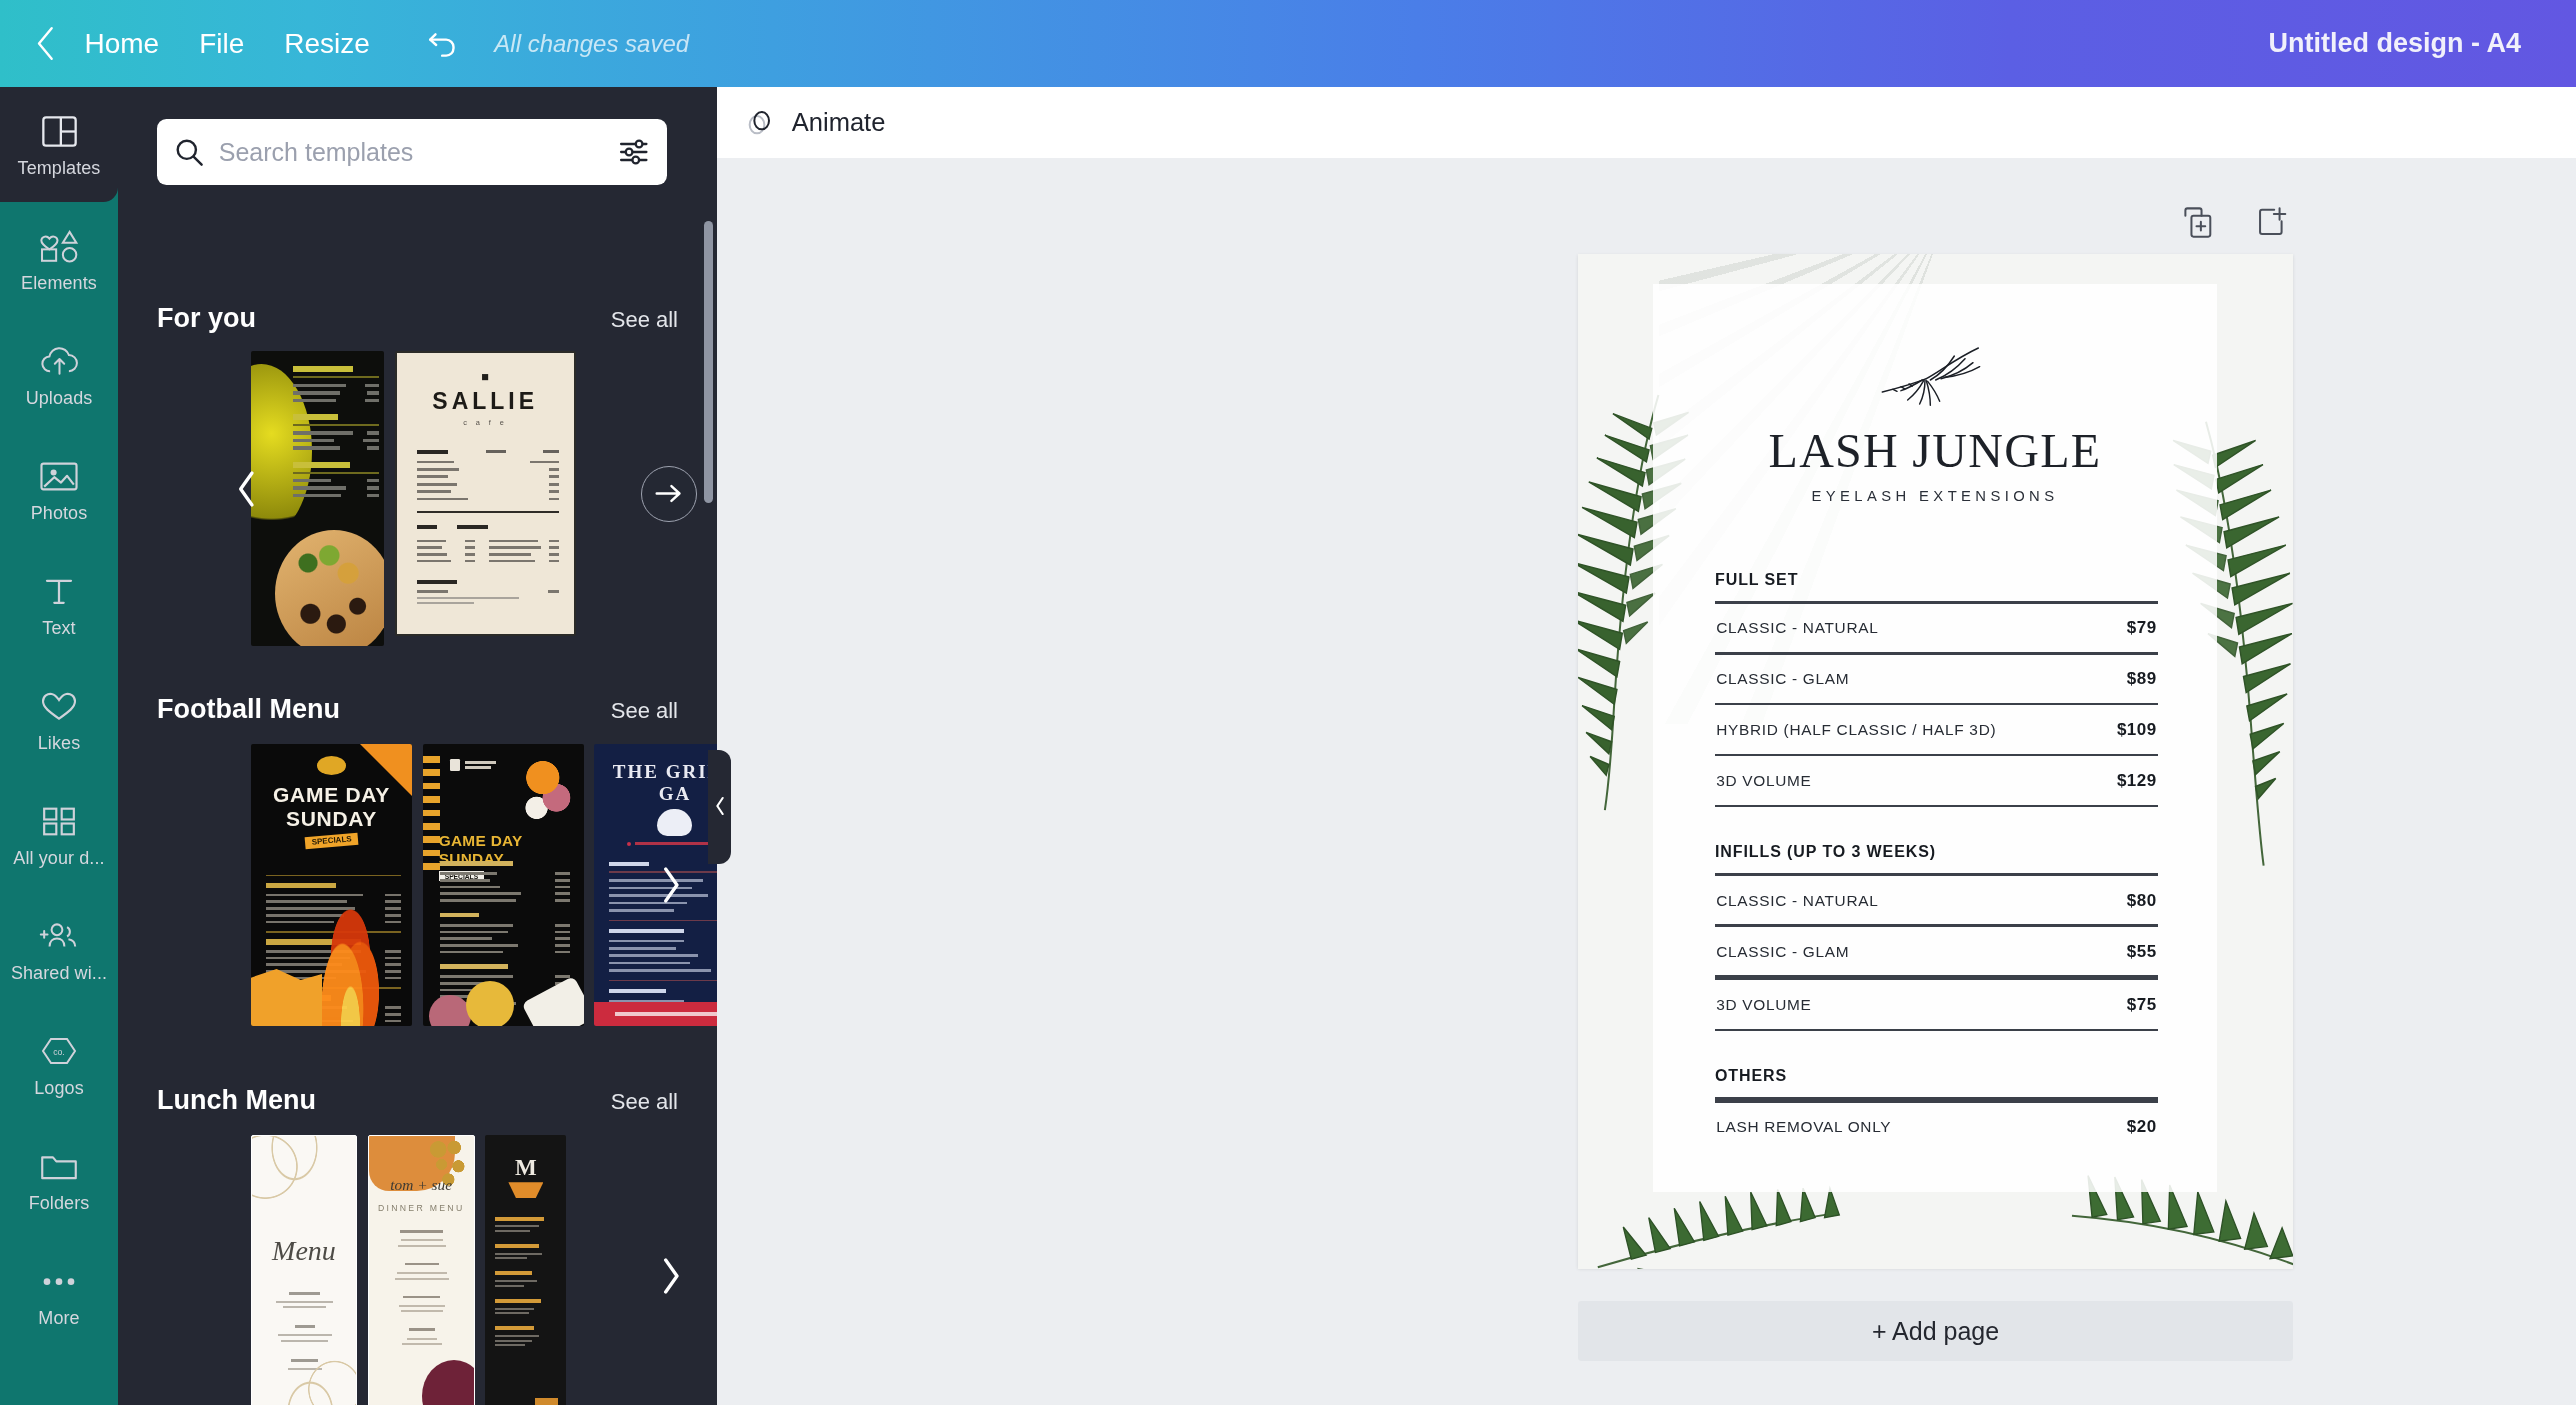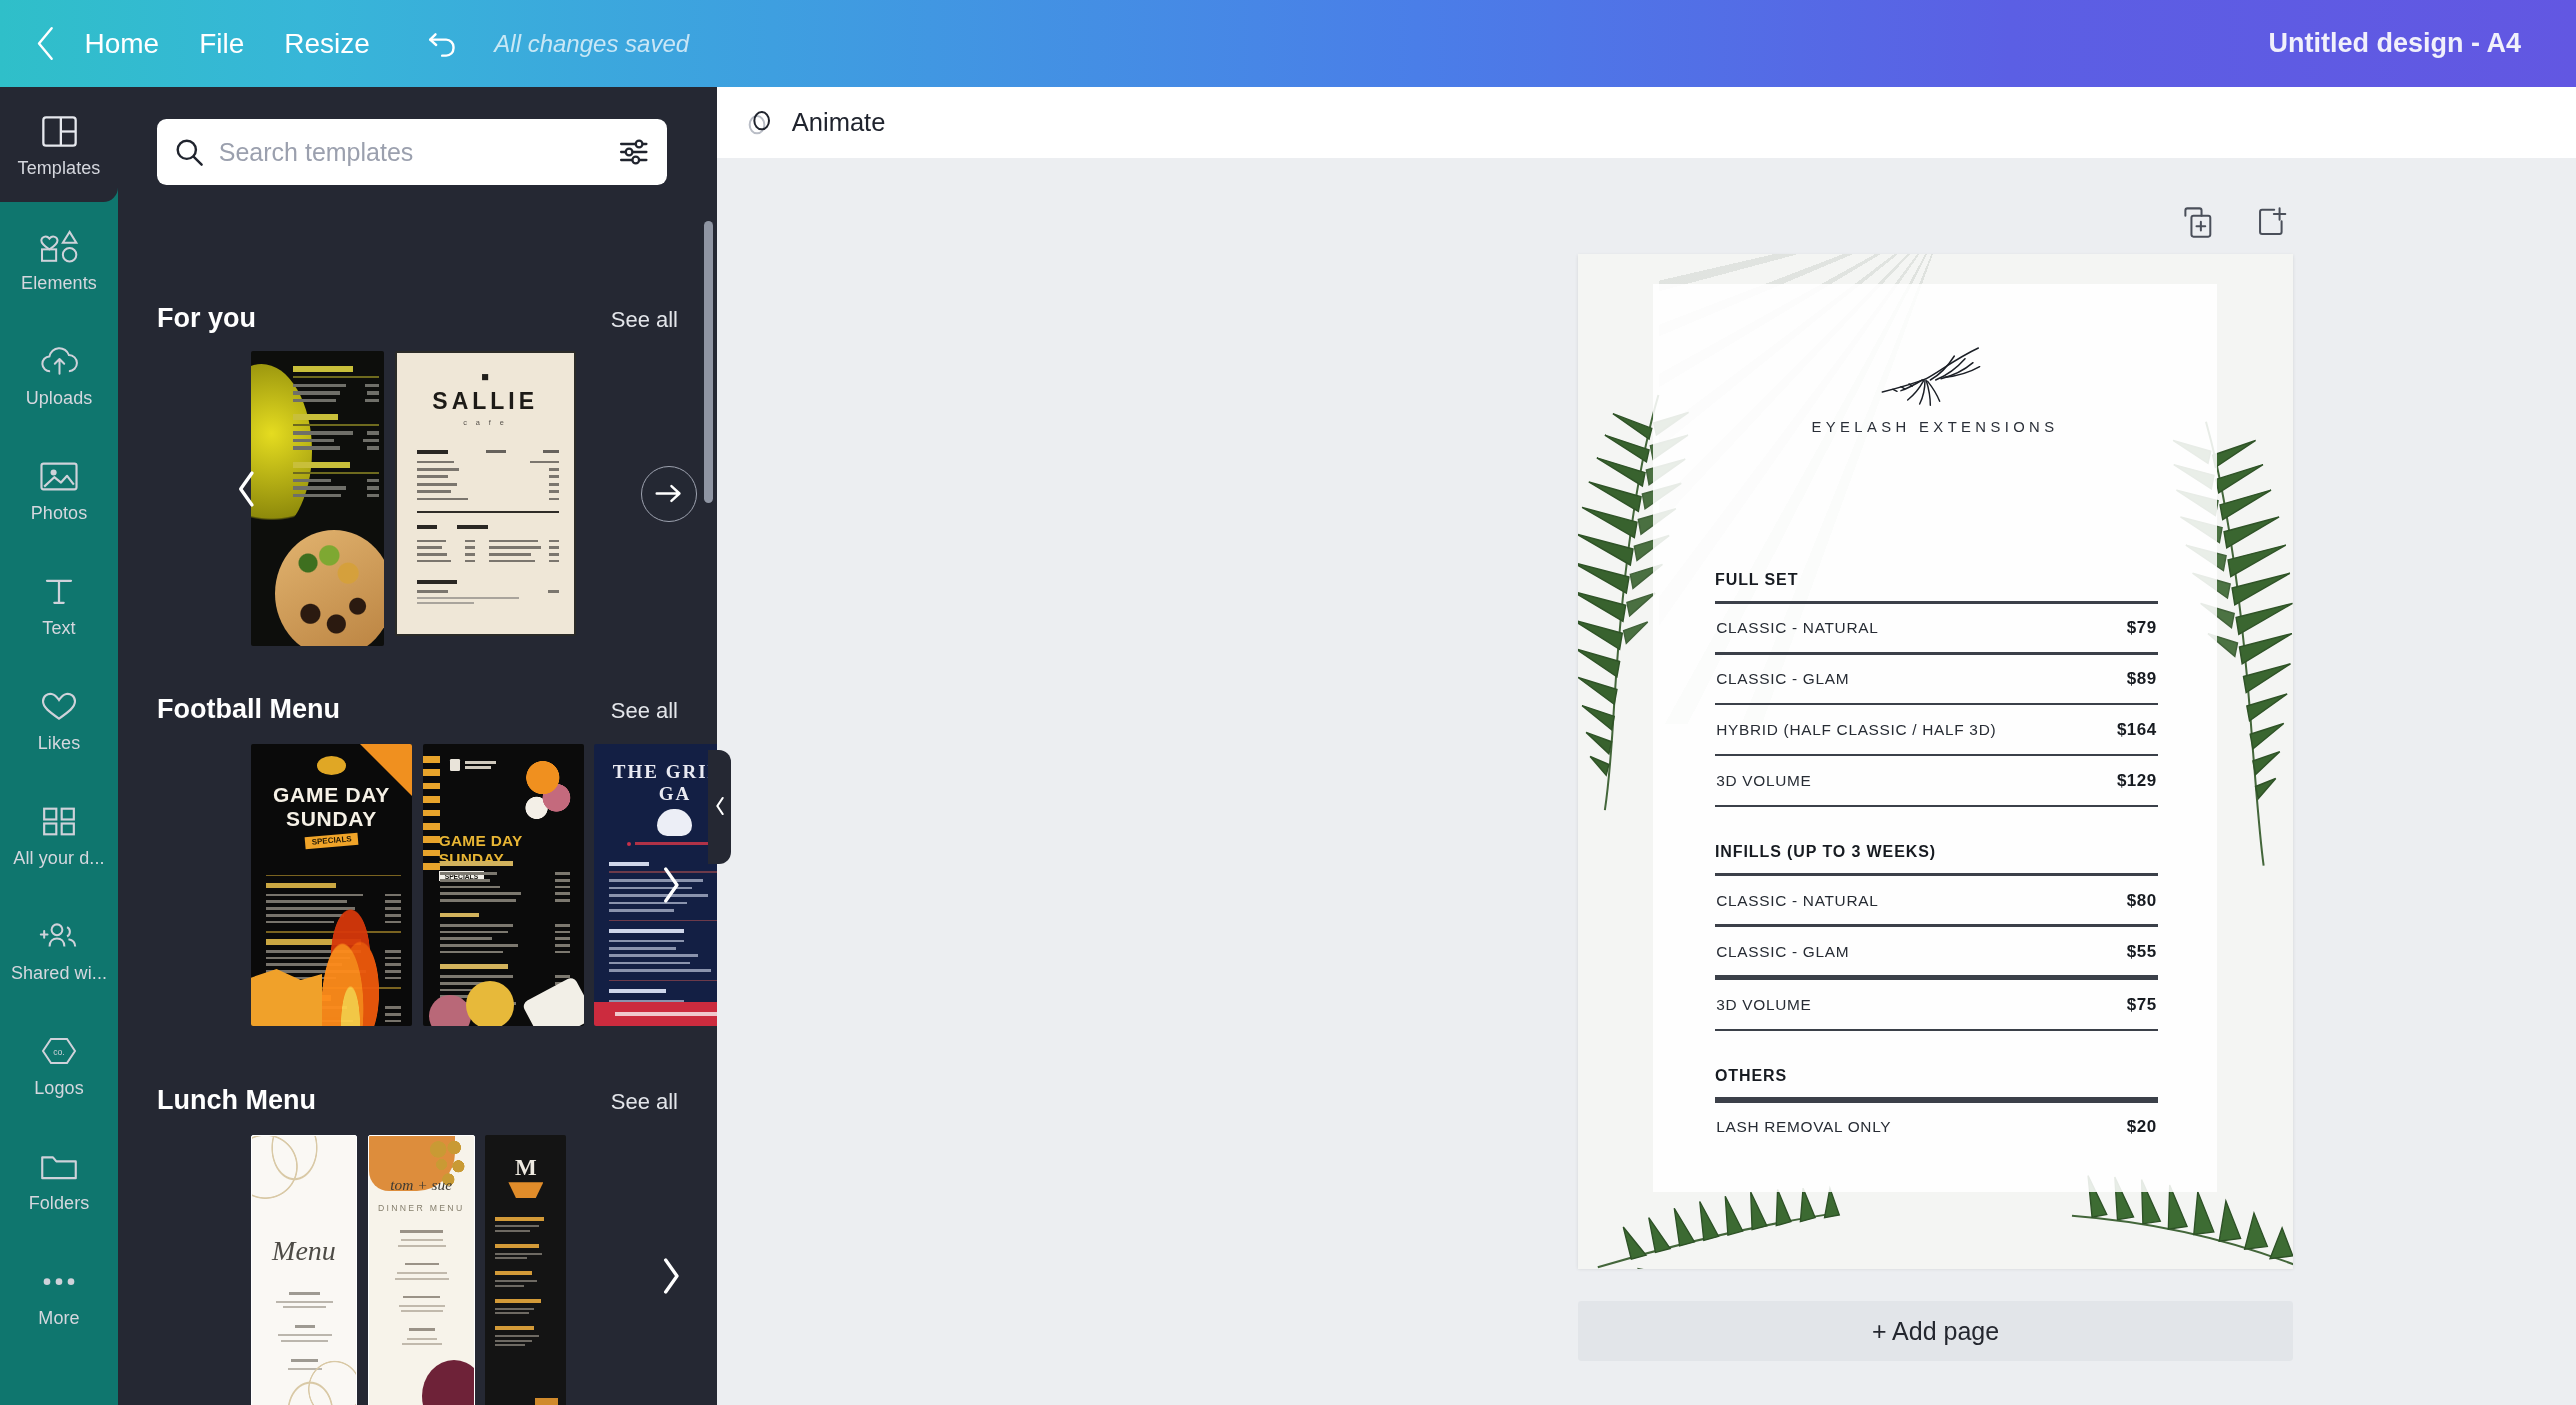--- a/index.html
+++ b/index.html
@@ -1065,41 +1065,42 @@
             <path d="M100 50 C118 48 138 42 152 34"></path>
             <path d="M70 54 C70 66 68 78 62 90"></path>
             <path d="M72 55 C76 68 78 80 78 92"></path>
             <path d="M68 55 C62 66 54 76 44 84"></path>
             <path d="M74 56 C82 66 88 76 92 86"></path>
             <path d="M66 54 C56 60 46 66 34 70"></path>
             <path d="M22 68 l6 3 M34 64 l5 3 M46 60 l5 3"></path>
           </g>
         </svg>
       </div>
+      <div class="brand">LASH JUNGLE</div>
       <div class="brand-sub">EYELASH EXTENSIONS</div>
     </div>
 
     <div class="sections">
 
       <div class="sec-block">
         <div class="sec-label">FULL SET</div>
         <div class="rule"></div>
         <div class="price-row">
           <span class="pr-name">CLASSIC - NATURAL</span>
           <span class="pr-price">$79</span>
         </div>
         <div class="rule"></div>
         <div class="price-row">
           <span class="pr-name">CLASSIC - GLAM</span>
           <span class="pr-price">$89</span>
         </div>
         <div class="rule"></div>
         <div class="price-row">
           <span class="pr-name">HYBRID (HALF CLASSIC / HALF 3D)</span>
-          <span class="pr-price">$164</span>
+          <span class="pr-price">$109</span>
         </div>
         <div class="rule"></div>
         <div class="price-row">
           <span class="pr-name">3D VOLUME</span>
           <span class="pr-price">$129</span>
         </div>
         <div class="rule"></div>
       </div>
 
       <div class="sec-block" style="margin-top:35px;">

